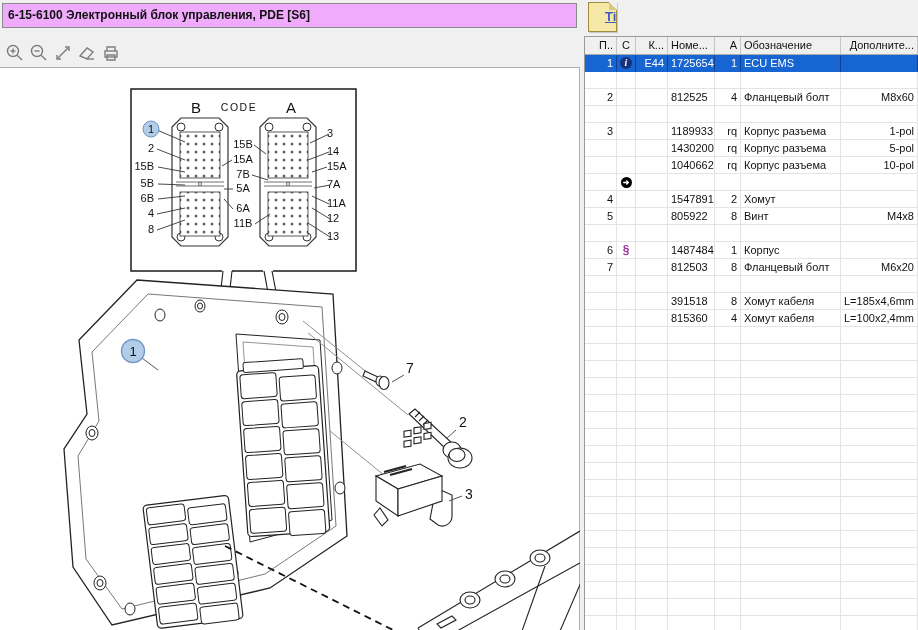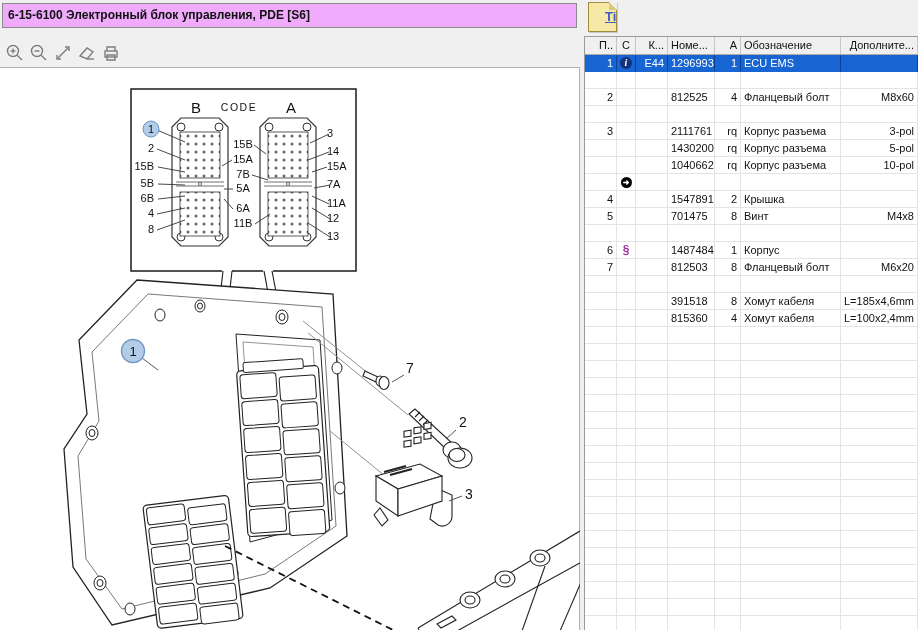--- a/index.html
+++ b/index.html
@@ -343,21 +343,21 @@
       <div class="hcell col-number">Номе...</div>
       <div class="hcell col-qty">А</div>
       <div class="hcell col-name">Обозначение</div>
       <div class="hcell col-extra">Дополните...</div>
     </div>
     <div>
         <div class="trow selected">
           <div class="tcell col-pos">1</div>
           <div class="tcell col-status"><span class="sicon info">i</span></div>
           <div class="tcell col-code">E44</div>
-          <div class="tcell col-number">1296993</div>
+          <div class="tcell col-number">1725654</div>
           <div class="tcell col-qty">1</div>
           <div class="tcell col-name">ECU EMS</div>
           <div class="tcell col-extra"></div>
         </div>
         <div class="trow">
           <div class="tcell col-pos"></div>
           <div class="tcell col-status"></div>
           <div class="tcell col-code"></div>
           <div class="tcell col-number"></div>
           <div class="tcell col-qty"></div>
@@ -379,24 +379,24 @@
           <div class="tcell col-code"></div>
           <div class="tcell col-number"></div>
           <div class="tcell col-qty"></div>
           <div class="tcell col-name"></div>
           <div class="tcell col-extra"></div>
         </div>
         <div class="trow">
           <div class="tcell col-pos">3</div>
           <div class="tcell col-status"></div>
           <div class="tcell col-code"></div>
-          <div class="tcell col-number">2111761</div>
+          <div class="tcell col-number">1189933</div>
           <div class="tcell col-qty">rq</div>
           <div class="tcell col-name">Корпус разъема</div>
-          <div class="tcell col-extra">3-pol</div>
+          <div class="tcell col-extra">1-pol</div>
         </div>
         <div class="trow">
           <div class="tcell col-pos"></div>
           <div class="tcell col-status"></div>
           <div class="tcell col-code"></div>
           <div class="tcell col-number">1430200</div>
           <div class="tcell col-qty">rq</div>
           <div class="tcell col-name">Корпус разъема</div>
           <div class="tcell col-extra">5-pol</div>
         </div>
@@ -417,28 +417,28 @@
           <div class="tcell col-qty"></div>
           <div class="tcell col-name"></div>
           <div class="tcell col-extra"></div>
         </div>
         <div class="trow">
           <div class="tcell col-pos">4</div>
           <div class="tcell col-status"></div>
           <div class="tcell col-code"></div>
           <div class="tcell col-number">1547891</div>
           <div class="tcell col-qty">2</div>
-          <div class="tcell col-name">Крышка</div>
+          <div class="tcell col-name">Хомут</div>
           <div class="tcell col-extra"></div>
         </div>
         <div class="trow">
           <div class="tcell col-pos">5</div>
           <div class="tcell col-status"></div>
           <div class="tcell col-code"></div>
-          <div class="tcell col-number">701475</div>
+          <div class="tcell col-number">805922</div>
           <div class="tcell col-qty">8</div>
           <div class="tcell col-name">Винт</div>
           <div class="tcell col-extra">M4x8</div>
         </div>
         <div class="trow">
           <div class="tcell col-pos"></div>
           <div class="tcell col-status"></div>
           <div class="tcell col-code"></div>
           <div class="tcell col-number"></div>
           <div class="tcell col-qty"></div>

